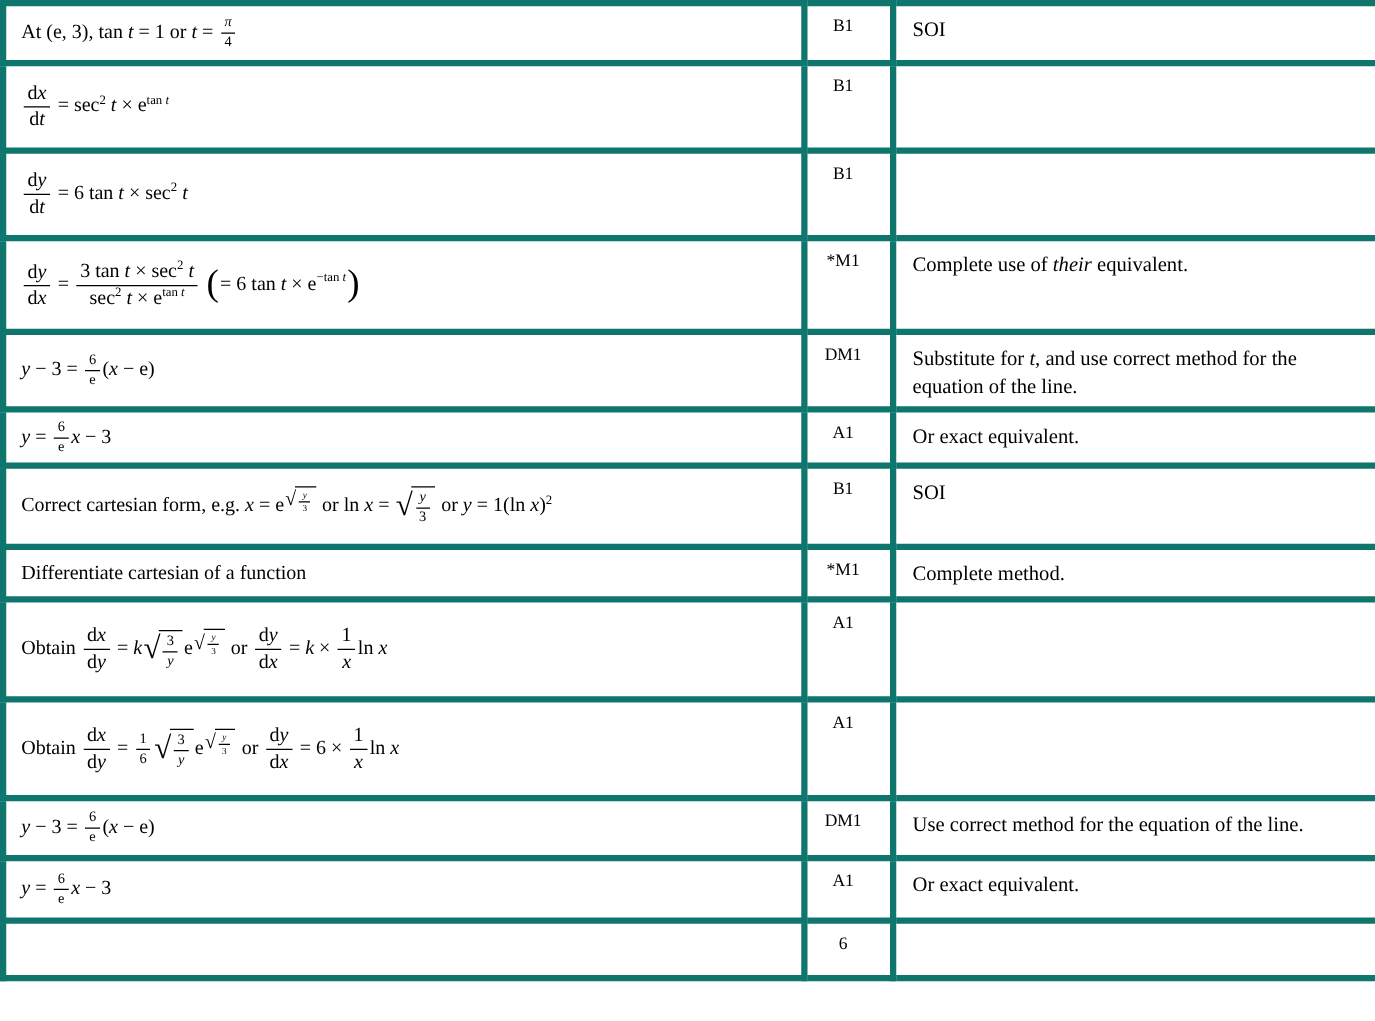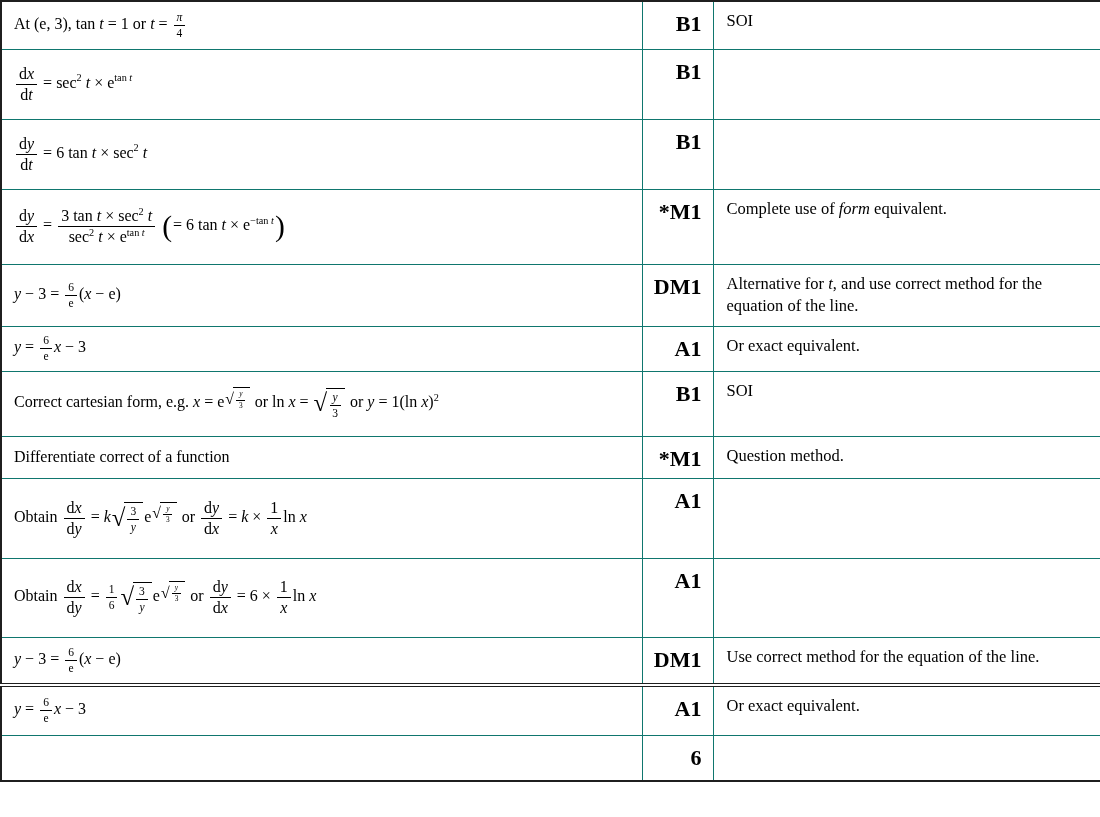--- a/index.html
+++ b/index.html
@@ -7,27 +7,27 @@
     width:1100px;height:817px;background:#fff;overflow:hidden;
     font-family:"Liberation Serif","DejaVu Serif",serif;color:#000;
   }
   table.ms{
     border-collapse:collapse;table-layout:fixed;
     width:1100px;border:2px solid #1f1f1f;
   }
   col.c-answer{width:641px;}
   col.c-mark{width:71px;}
   col.c-guidance{width:388px;}
-  td{border:1px solid #0f766e;overflow:hidden;}
+  td{border:5px solid #0f766e;overflow:hidden;}
   td.answer{
     vertical-align:middle;padding:4px 10px 4px 12px;font-size:16px;line-height:1.25;
   }
   td.mark{
-    vertical-align:top;text-align:right;padding:9px 11px 0 2px;
-    font-weight:bold;font-size:22px;white-space:nowrap;
+    vertical-align:top;text-align:center;padding:9px 11px 0 2px;
+    font-weight:normal;font-size:14px;white-space:nowrap;
   }
   td.guidance{
     vertical-align:top;padding:8px 10px 0 13px;font-size:16.5px;line-height:1.35;
   }
   td.section-cell{
     vertical-align:middle;padding:4px 10px 4px 10px;
     font-weight:bold;font-size:16.5px;
   }
   tr.double-top td{border-top:4px double #1f1f1f;}
   
@@ -90,29 +90,29 @@
         </tr>
         <tr style="height: 75px;">
           <td class="answer"><span class="mexp"><span class="frac">
                 <span class="num"><span class="rm">d</span><span class="it">y</span></span>
                 <span class="den"><span class="rm">d</span><span class="it">x</span></span>
               </span><span class="rm"> = </span><span class="frac">
                 <span class="num"><span class="rm">3 tan </span><span class="it">t</span><span class="rm"> × sec</span><span class="sup"><span class="rm">2</span></span><span class="it"> t</span></span>
                 <span class="den"><span class="rm">sec</span><span class="sup"><span class="rm">2</span></span><span class="it"> t</span><span class="rm"> × e</span><span class="sup"><span class="rm">tan </span><span class="it">t</span></span></span>
               </span><span class="rm">  </span><span class="bigp">(</span><span class="rm">= 6 tan </span><span class="it">t</span><span class="rm"> × e</span><span class="sup"><span class="rm">−tan </span><span class="it">t</span></span><span class="bigp">)</span></span></td>
           <td class="mark">*M1</td>
-          <td class="guidance"><span class="mexp"><span class="rm">Complete use of </span><span class="it">form</span><span class="rm"> equivalent.</span></span></td>
+          <td class="guidance"><span class="mexp"><span class="rm">Complete use of </span><span class="it">their</span><span class="rm"> equivalent.</span></span></td>
         </tr>
         <tr style="height: 62px;">
           <td class="answer"><span class="mexp"><span class="it">y</span><span class="rm"> − 3 = </span><span class="frac sfrac">
                 <span class="num"><span class="rm">6</span></span>
                 <span class="den"><span class="rm">e</span></span>
               </span><span class="rm">(</span><span class="it">x</span><span class="rm"> − e)</span></span></td>
           <td class="mark">DM1</td>
-          <td class="guidance"><span class="mexp"><span class="rm">Alternative for </span><span class="it">t</span><span class="rm">, and use correct method for the equation of the line.</span></span></td>
+          <td class="guidance"><span class="mexp"><span class="rm">Substitute for </span><span class="it">t</span><span class="rm">, and use correct method for the equation of the line.</span></span></td>
         </tr>
         <tr style="height: 45px;">
           <td class="answer"><span class="mexp"><span class="it">y</span><span class="rm"> = </span><span class="frac sfrac">
                 <span class="num"><span class="rm">6</span></span>
                 <span class="den"><span class="rm">e</span></span>
               </span><span class="it">x</span><span class="rm"> − 3</span></span></td>
           <td class="mark">A1</td>
           <td class="guidance"><span class="mexp"><span class="rm">Or exact equivalent.</span></span></td>
         </tr>
         <tr style="height: 65px;">
@@ -126,23 +126,23 @@
                 <span class="sqrt-sym">√</span>
                 <span class="sqrt-body"><span class="frac sfrac">
                     <span class="num"><span class="it">y</span></span>
                     <span class="den"><span class="rm">3</span></span>
                   </span></span>
               </span><span class="rm">  or  </span><span class="it">y</span><span class="rm"> = 1(ln </span><span class="it">x</span><span class="rm">)</span><span class="sup"><span class="rm">2</span></span></span></td>
           <td class="mark">B1</td>
           <td class="guidance"><span class="mexp"><span class="rm">SOI</span></span></td>
         </tr>
         <tr style="height: 42px;">
-          <td class="answer"><span class="mexp"><span class="rm">Differentiate correct of a function</span></span></td>
+          <td class="answer"><span class="mexp"><span class="rm">Differentiate cartesian of a function</span></span></td>
           <td class="mark">*M1</td>
-          <td class="guidance"><span class="mexp"><span class="rm">Question method.</span></span></td>
+          <td class="guidance"><span class="mexp"><span class="rm">Complete method.</span></span></td>
         </tr>
         <tr style="height: 80px;">
           <td class="answer"><span class="mexp"><span class="rm">Obtain </span><span class="frac">
                 <span class="num"><span class="rm">d</span><span class="it">x</span></span>
                 <span class="den"><span class="rm">d</span><span class="it">y</span></span>
               </span><span class="rm"> = </span><span class="it">k</span><span class="sqrt">
                 <span class="sqrt-sym">√</span>
                 <span class="sqrt-body"><span class="frac sfrac">
                     <span class="num"><span class="rm">3</span></span>
                     <span class="den"><span class="it">y</span></span>

